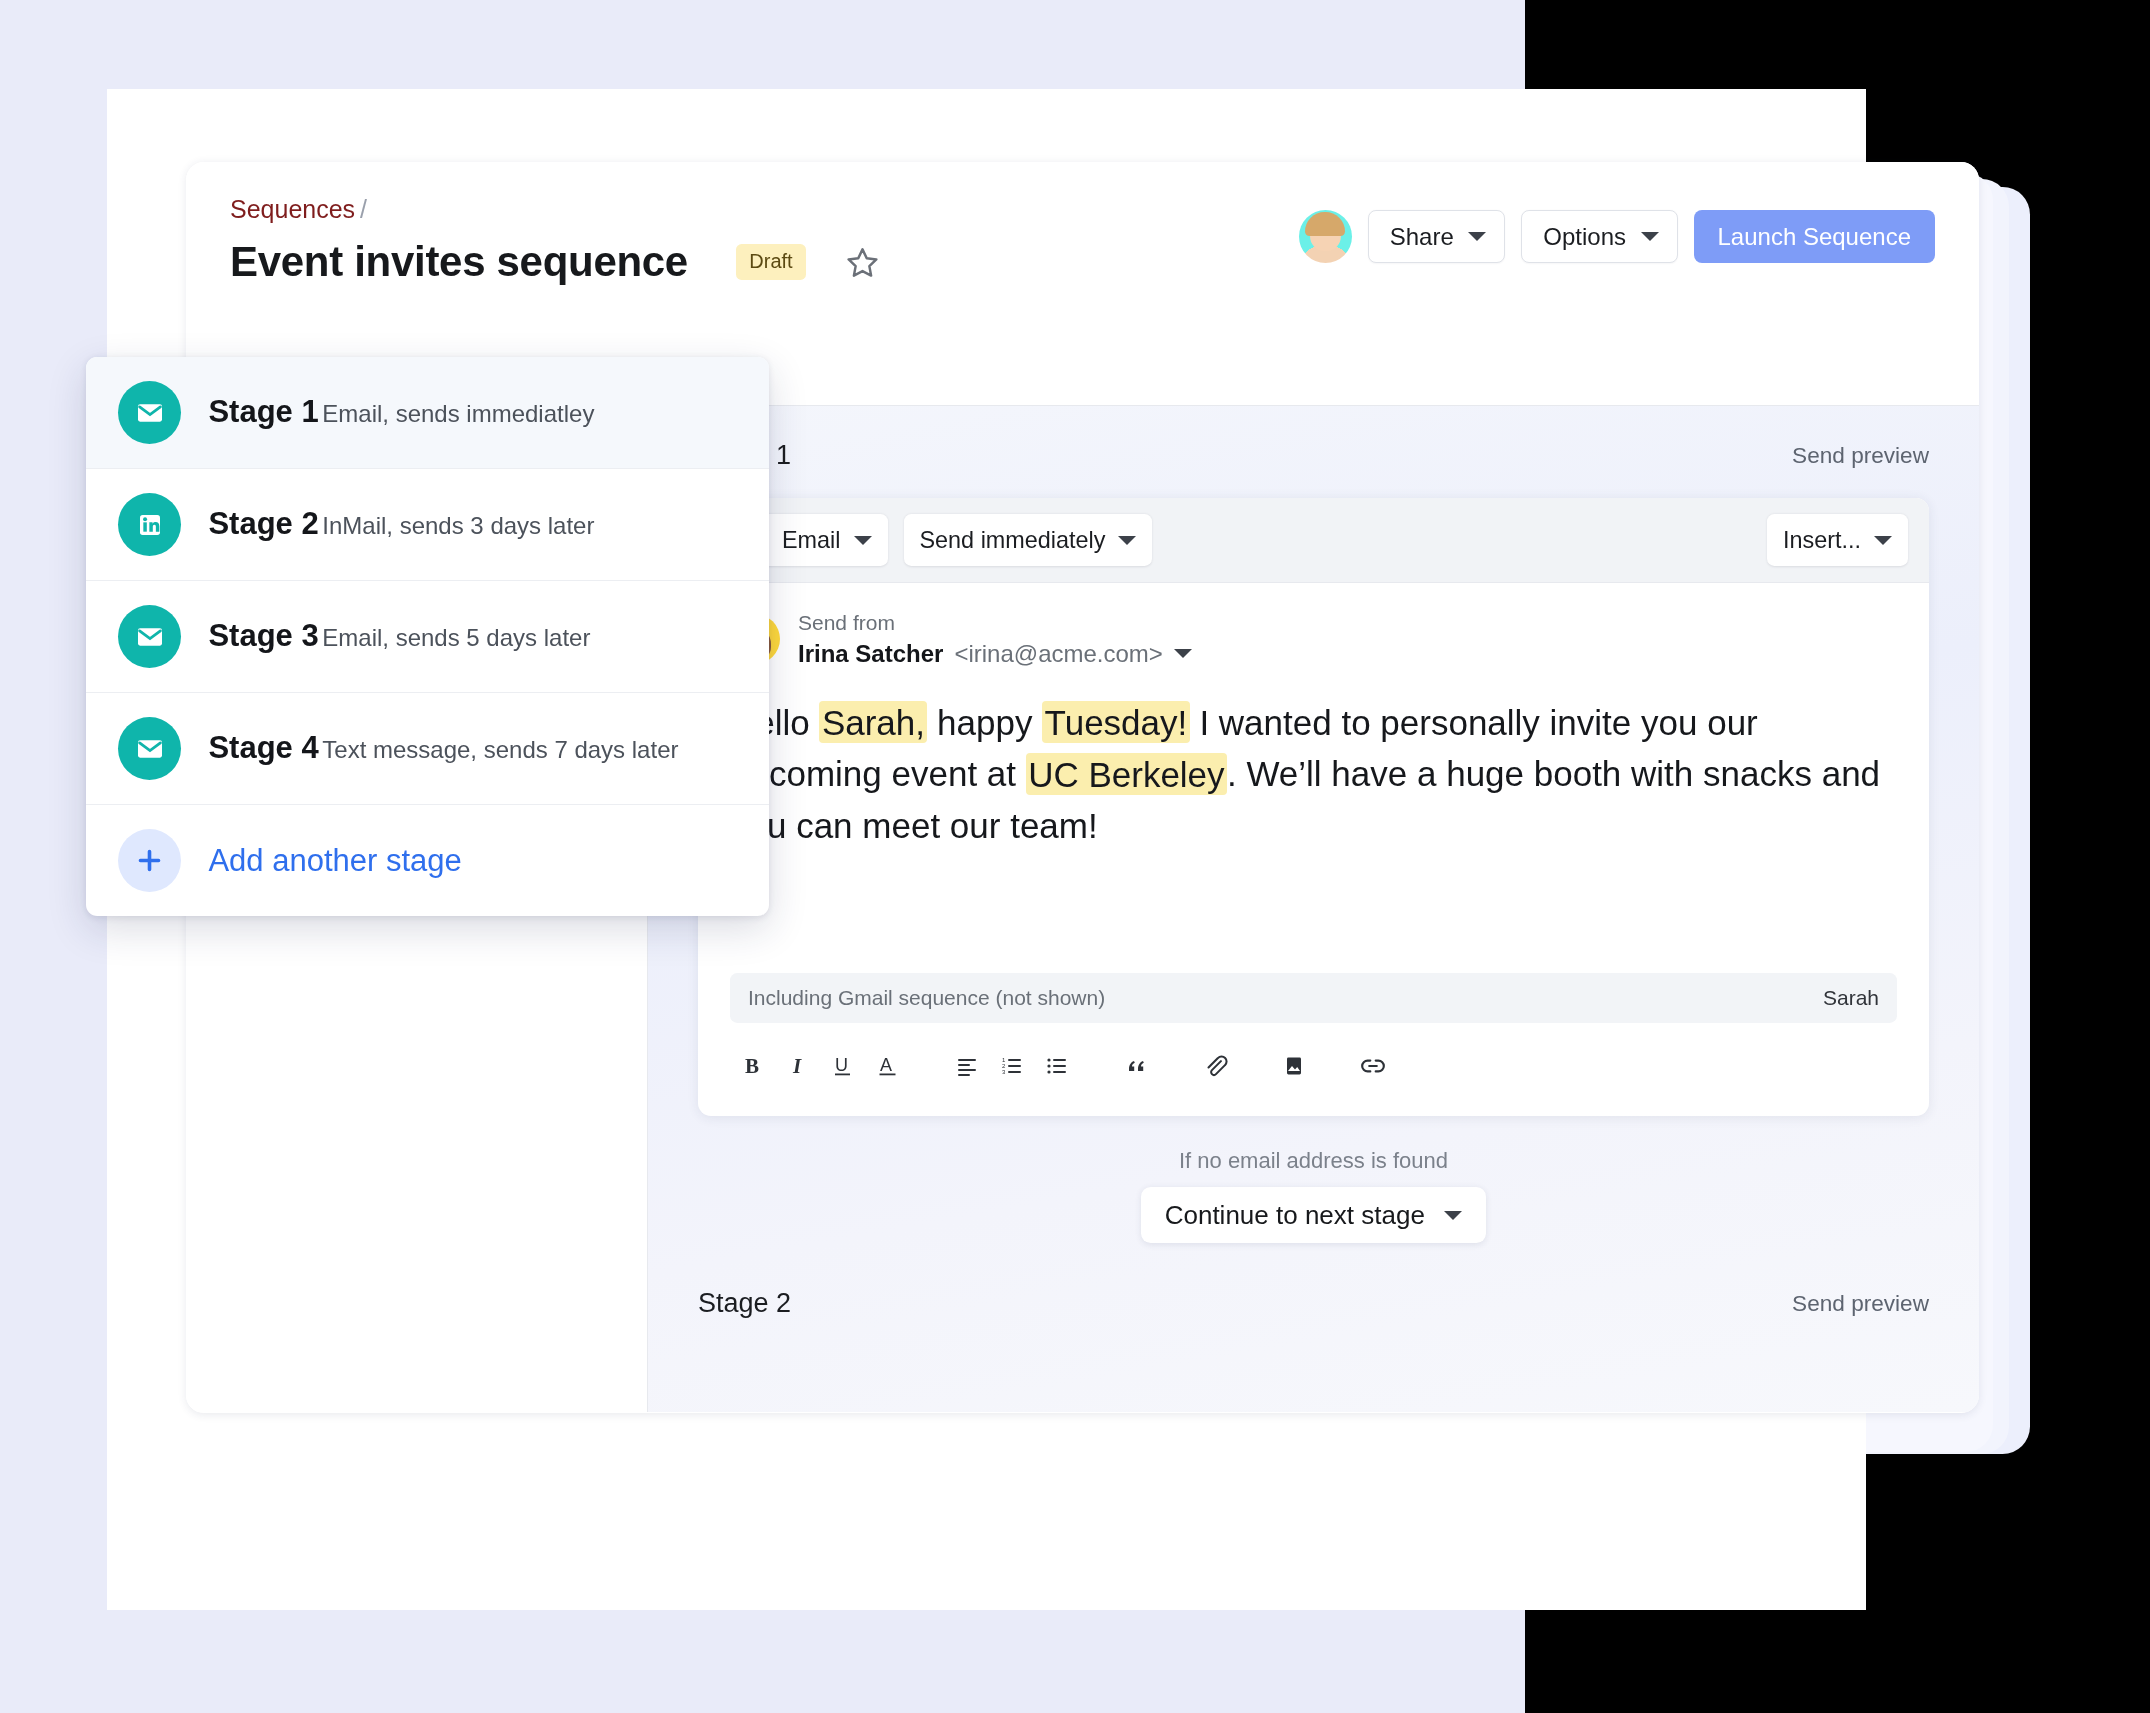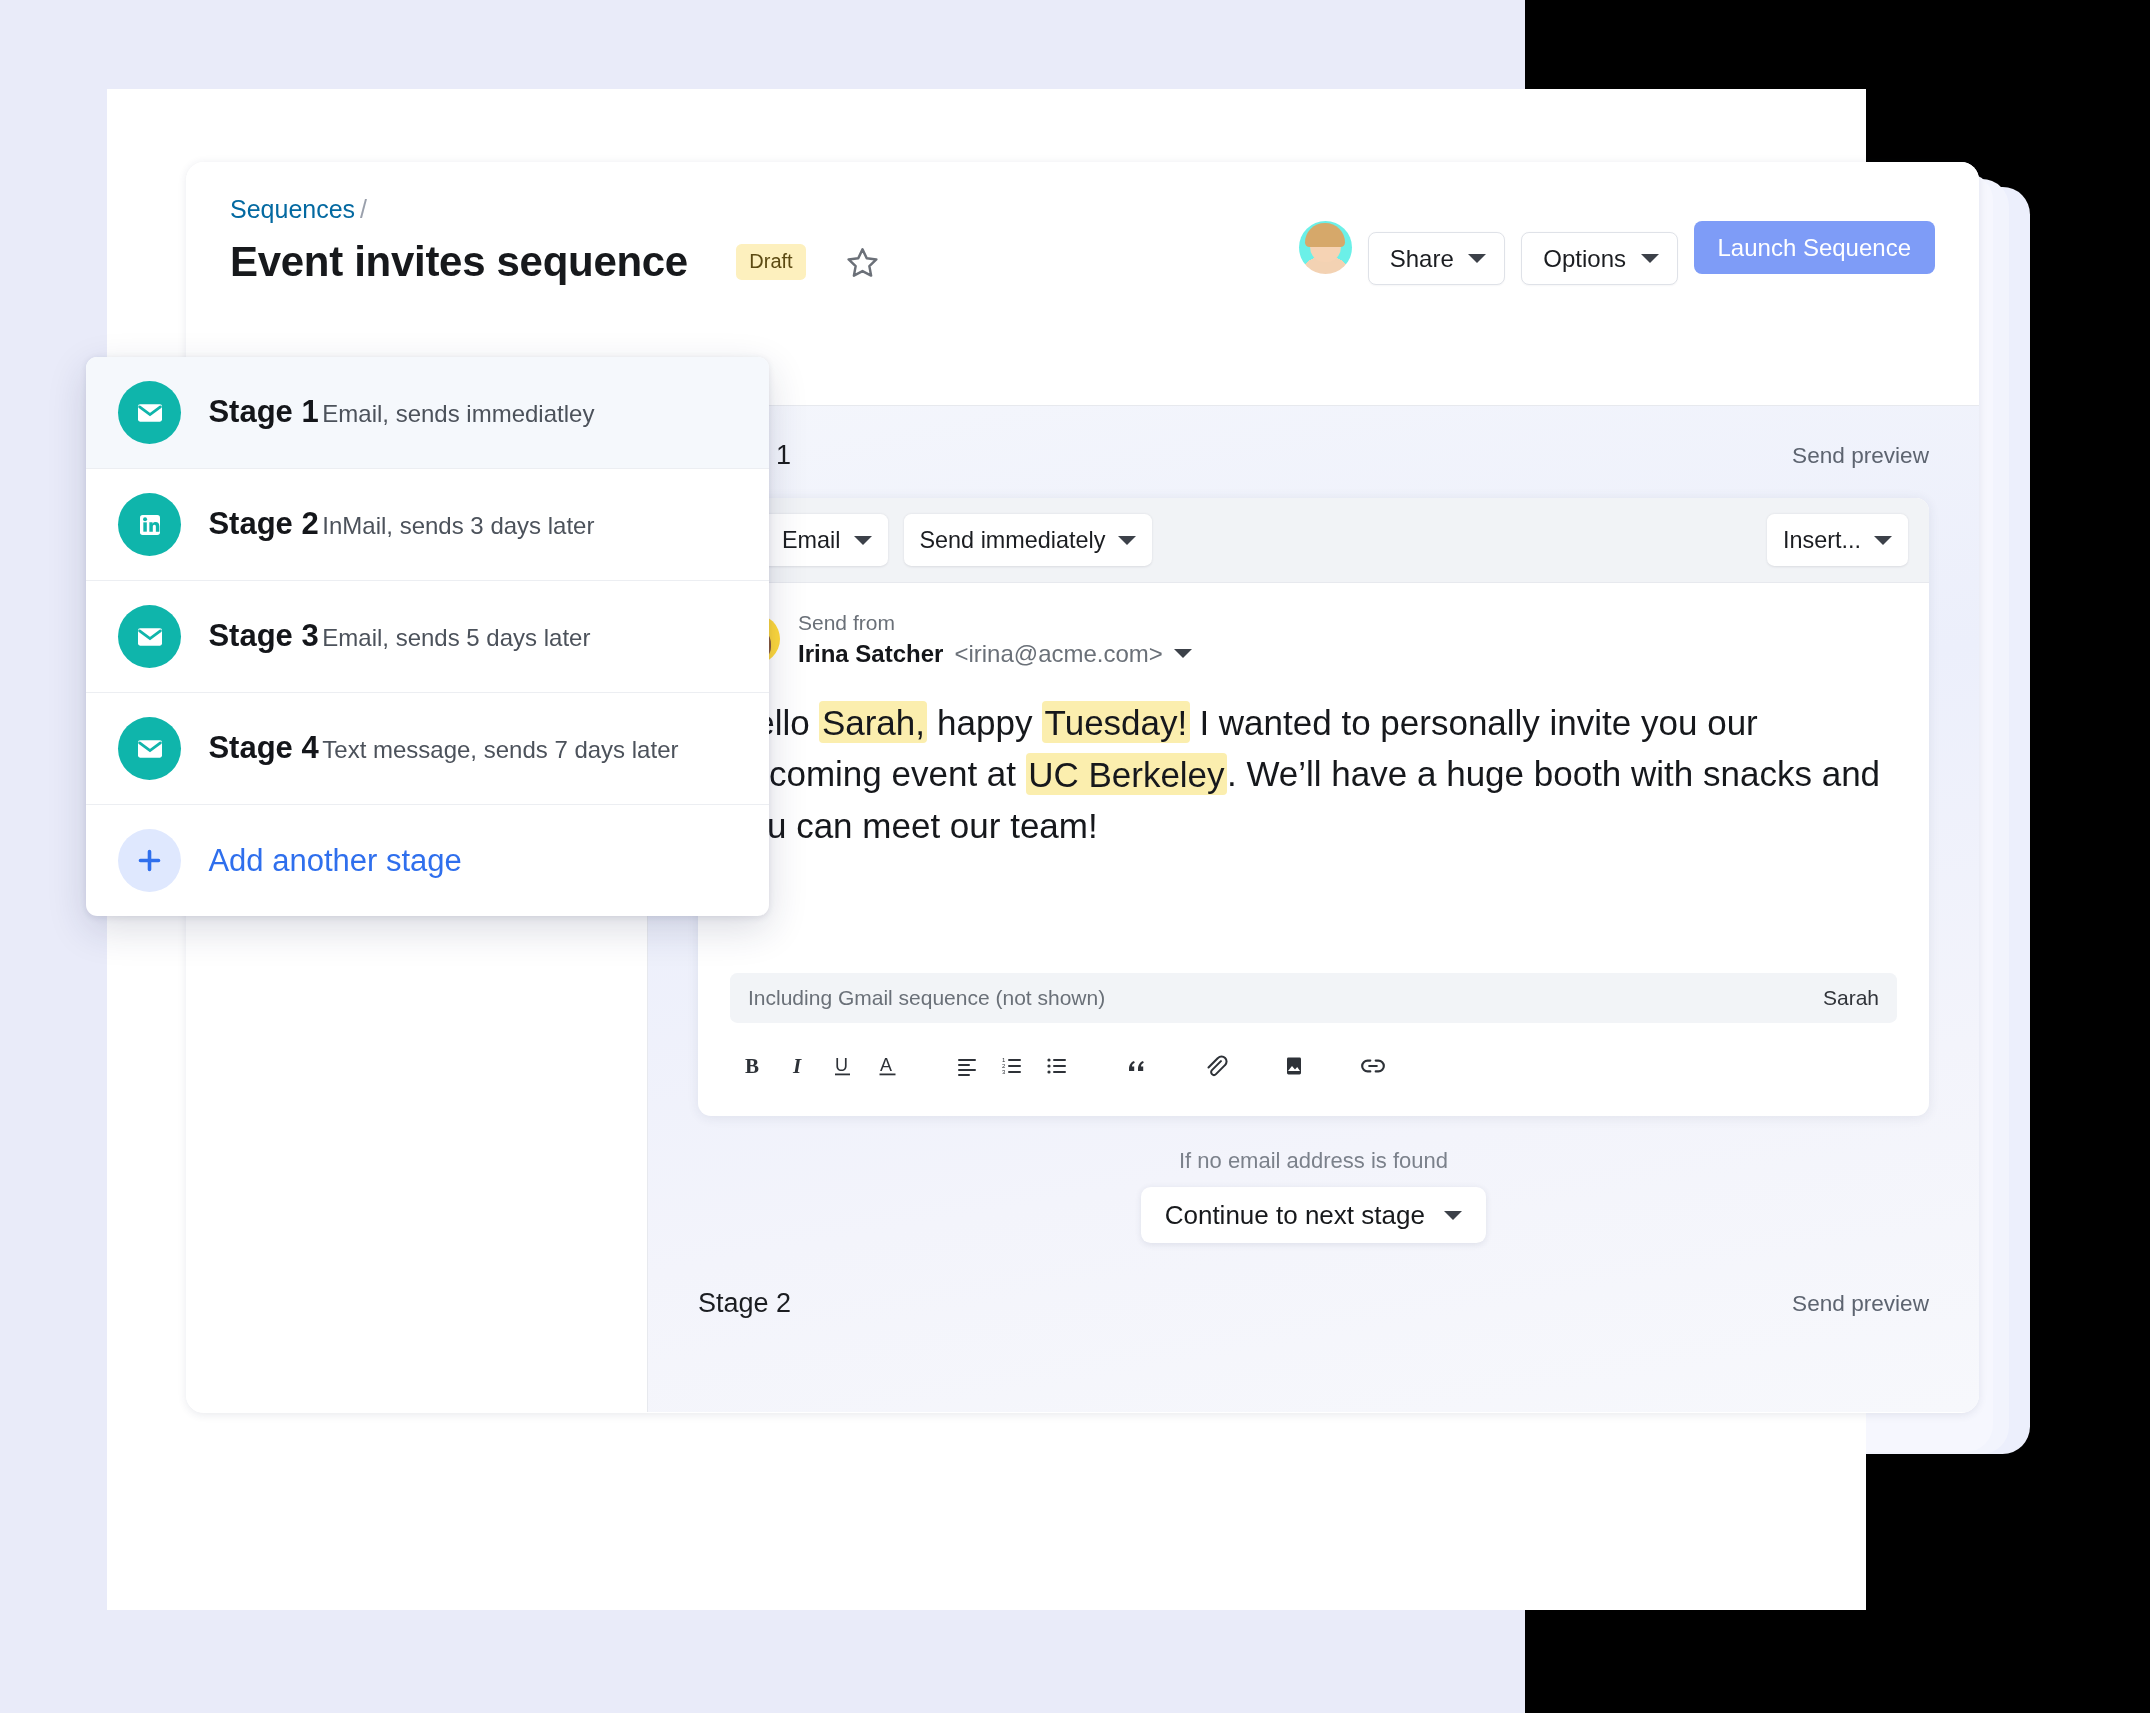--- a/index.html
+++ b/index.html
@@ -46,21 +46,21 @@
     width: 1793px; height: 1251px;
     background: #ffffff;
     border-radius: 18px;
     box-shadow: 0 1.6px 8px rgba(40,50,90,.10);
     overflow: hidden;
   }
 
   
   .app-header { position: relative; height: 192px; background:#fff; padding: 35px 44px 0 44px; }
   .breadcrumb { font-size: 25px; line-height: 1; margin-bottom: 16px; }
-  .breadcrumb .crumb-link { color:#0369a1; text-decoration: none; font-weight: 400; }
+  .breadcrumb .crumb-link { color:#7f1d1d; text-decoration: none; font-weight: 400; }
   .breadcrumb .crumb-sep { color:#9aa0ac; margin-left: 4.8px; }
 
   .title-row { display:flex; align-items:center; gap: 21px; }
   .page-title { font-size: 42px; font-weight: 700; color:#17191c; letter-spacing:-0.3px; }
   .status-badge {
     background:#fdf0be; color:#5c4a12; font-size:20px; font-weight:400;
     padding: 5.6px 13px 7.3px; border-radius: 5.6px; margin-left: 27.4px;
   }
   .star-icon { margin-left: 18px; display:flex; }
 
@@ -77,21 +77,20 @@
   .avatar-top::after{
     content:""; position:absolute; left:6.5px; top:1.6px; width:40px; height:24px;
     border-radius:21px 21px 4.8px 4.8px; background:#d6a86a;
   }
 
   .btn {
     border:0.8px solid #dfe2e8; background:#fff; border-radius:8px;
     height:53px; display:flex; align-items:center; gap:14.5px;
     padding: 0 18px 0 21px; font-size:24px; color:#1b1d21; cursor:pointer;
     box-shadow: 0 0.8px 1.6px rgba(16,24,40,.04);
-    margin-top: 22px;
   }
   .caret-d { width:0;height:0;border-left:9px solid transparent;border-right:9px solid transparent;border-top:9.7px solid #3c4149; }
   .btn-primary {
     background:#7e9cf7; color:#fff; border:none; border-radius:8px; height:53px;
     display:flex;align-items:center;padding:0 24px;font-size:24px;cursor:pointer;
   }
 
   
   .tabs { display:flex; gap:0; padding: 0 44px; border-bottom:0.8px solid #e7e9ee; background:#fff; }
   .tab {

